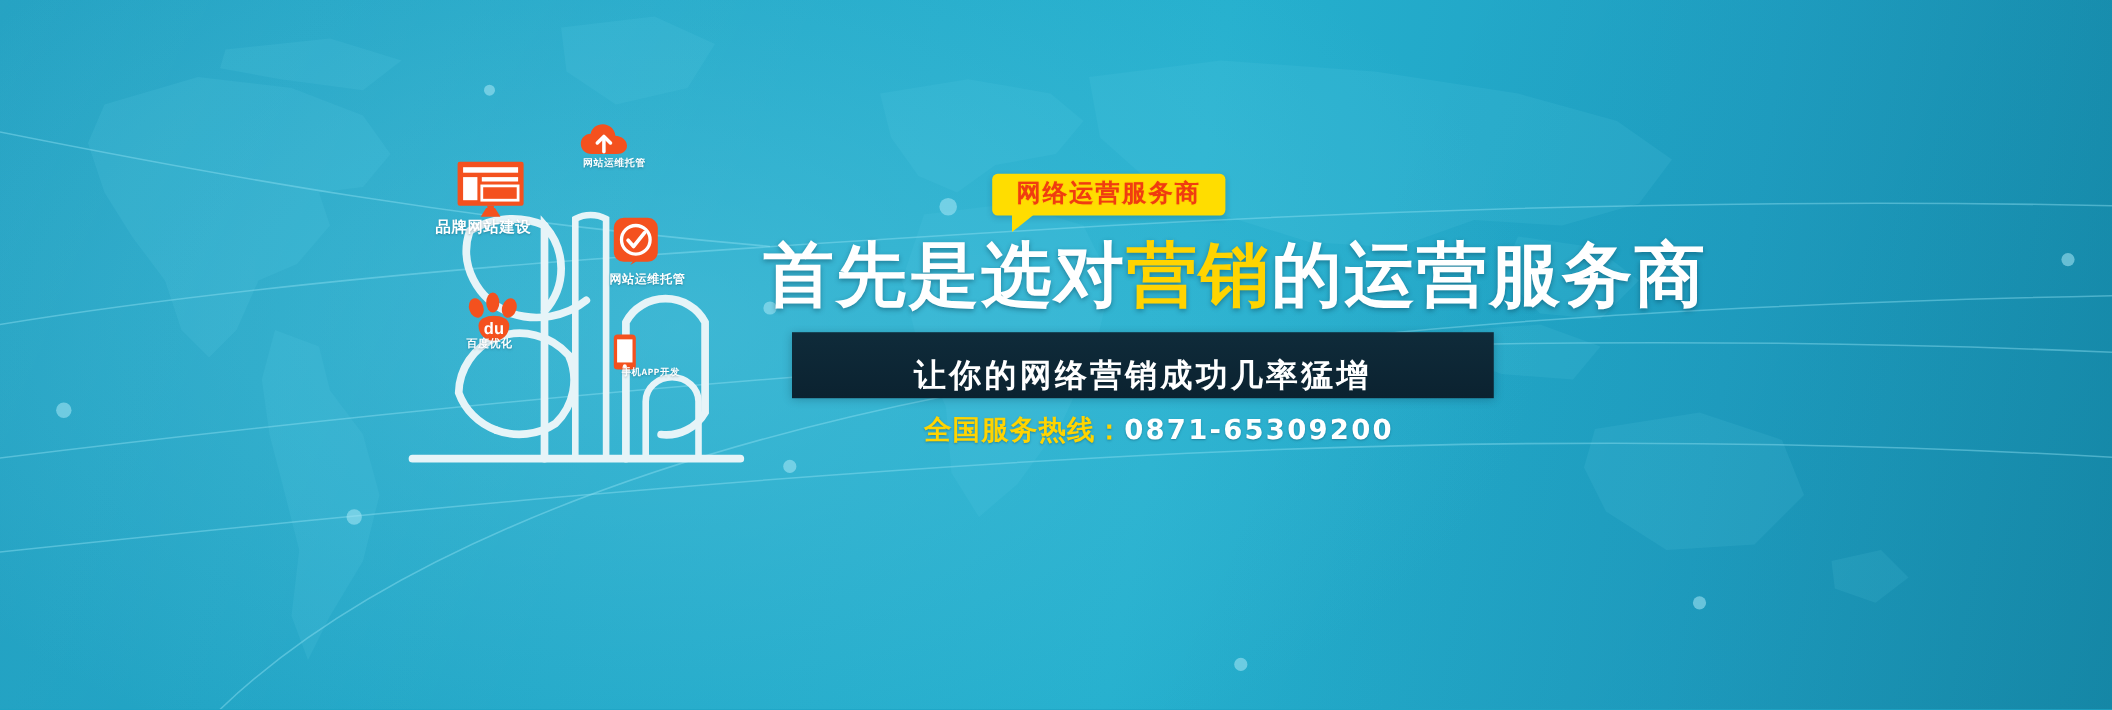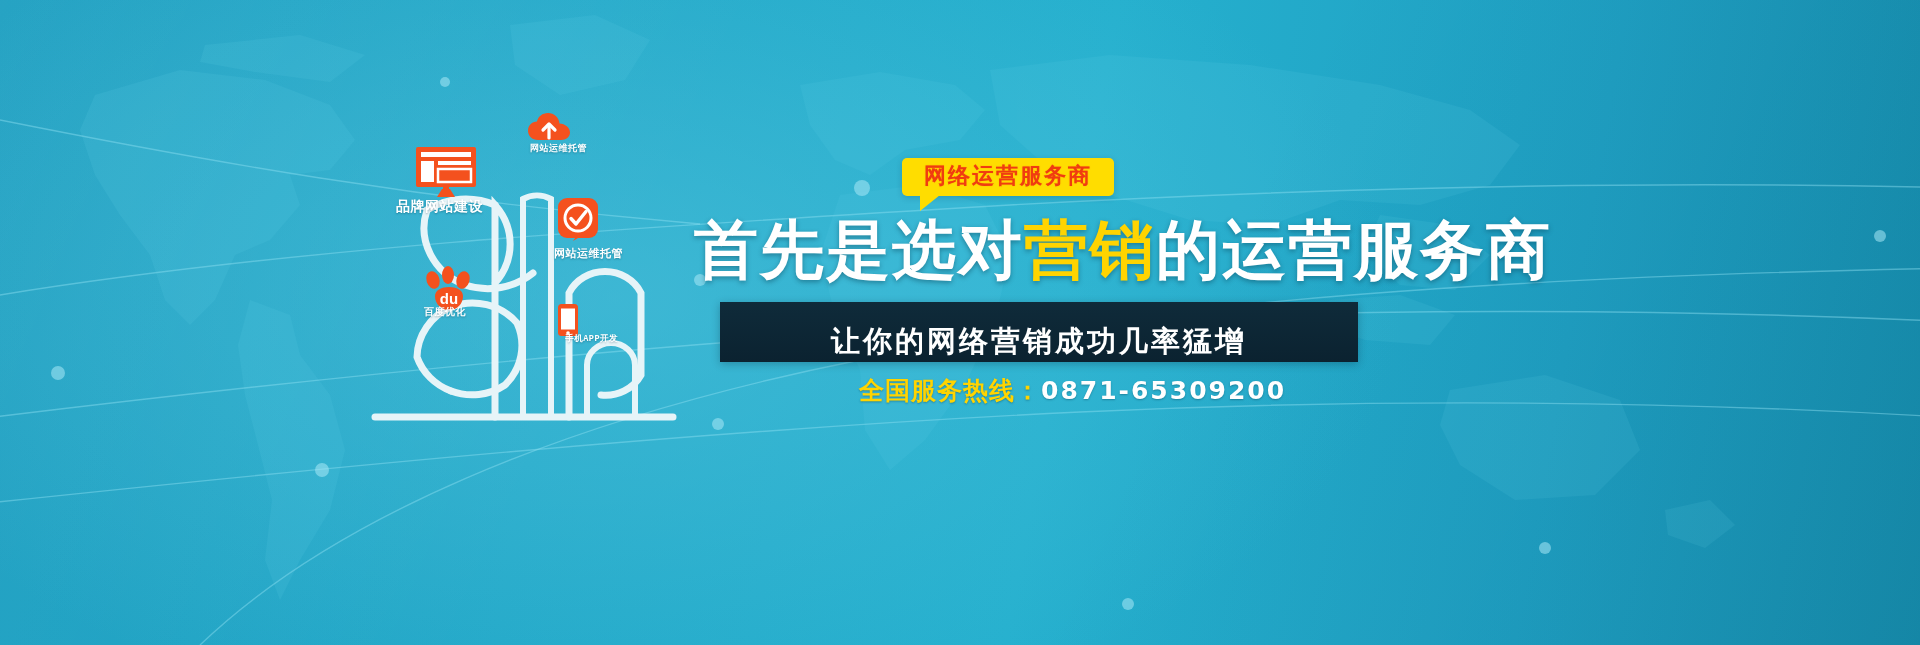--- a/index.html
+++ b/index.html
@@ -129,21 +129,21 @@
     color:#ffffff;
     font-size:29px;
     font-weight:bold;
     letter-spacing:3px;
     white-space:nowrap;
   }
 
   
   #hotline {
     position:absolute;
-    left:179px; top:228px;
+    left:160px; top:228px;
     font-size:25px;
     font-weight:bold;
     letter-spacing:1px;
     white-space:nowrap;
     line-height:1;
     text-align:right;
   }
   #hotline .hot-label { color:#ffd400; text-shadow:0 1px 2px rgba(0,45,65,0.35); }
   #hotline .hot-number {
     color:#ffffff;

